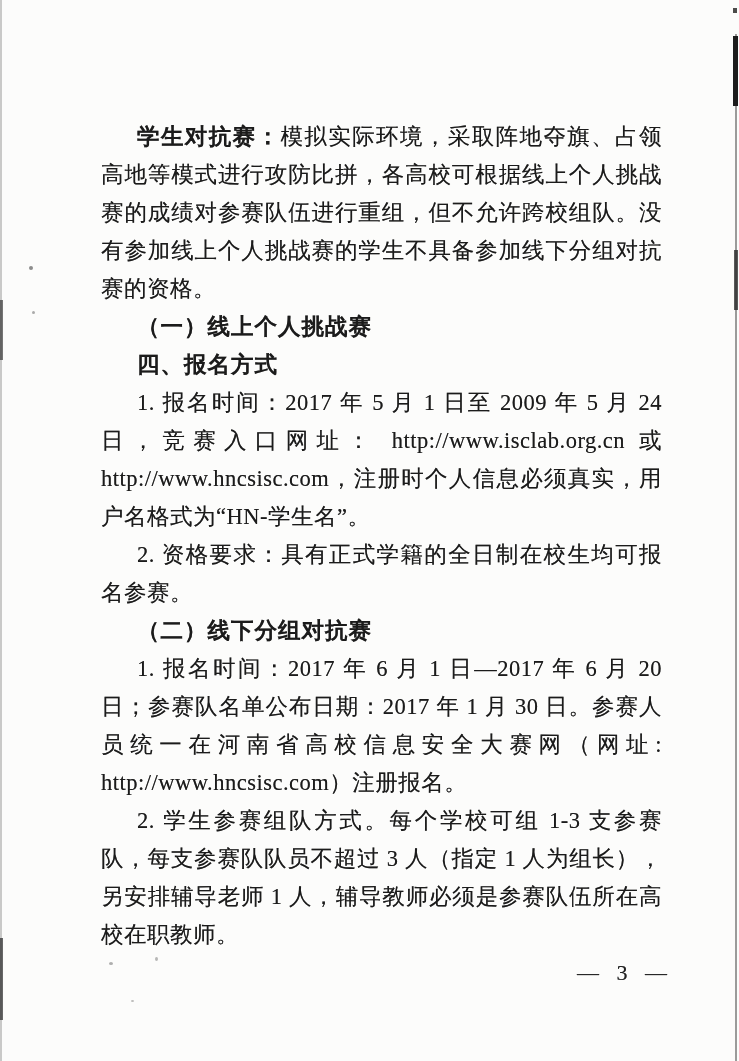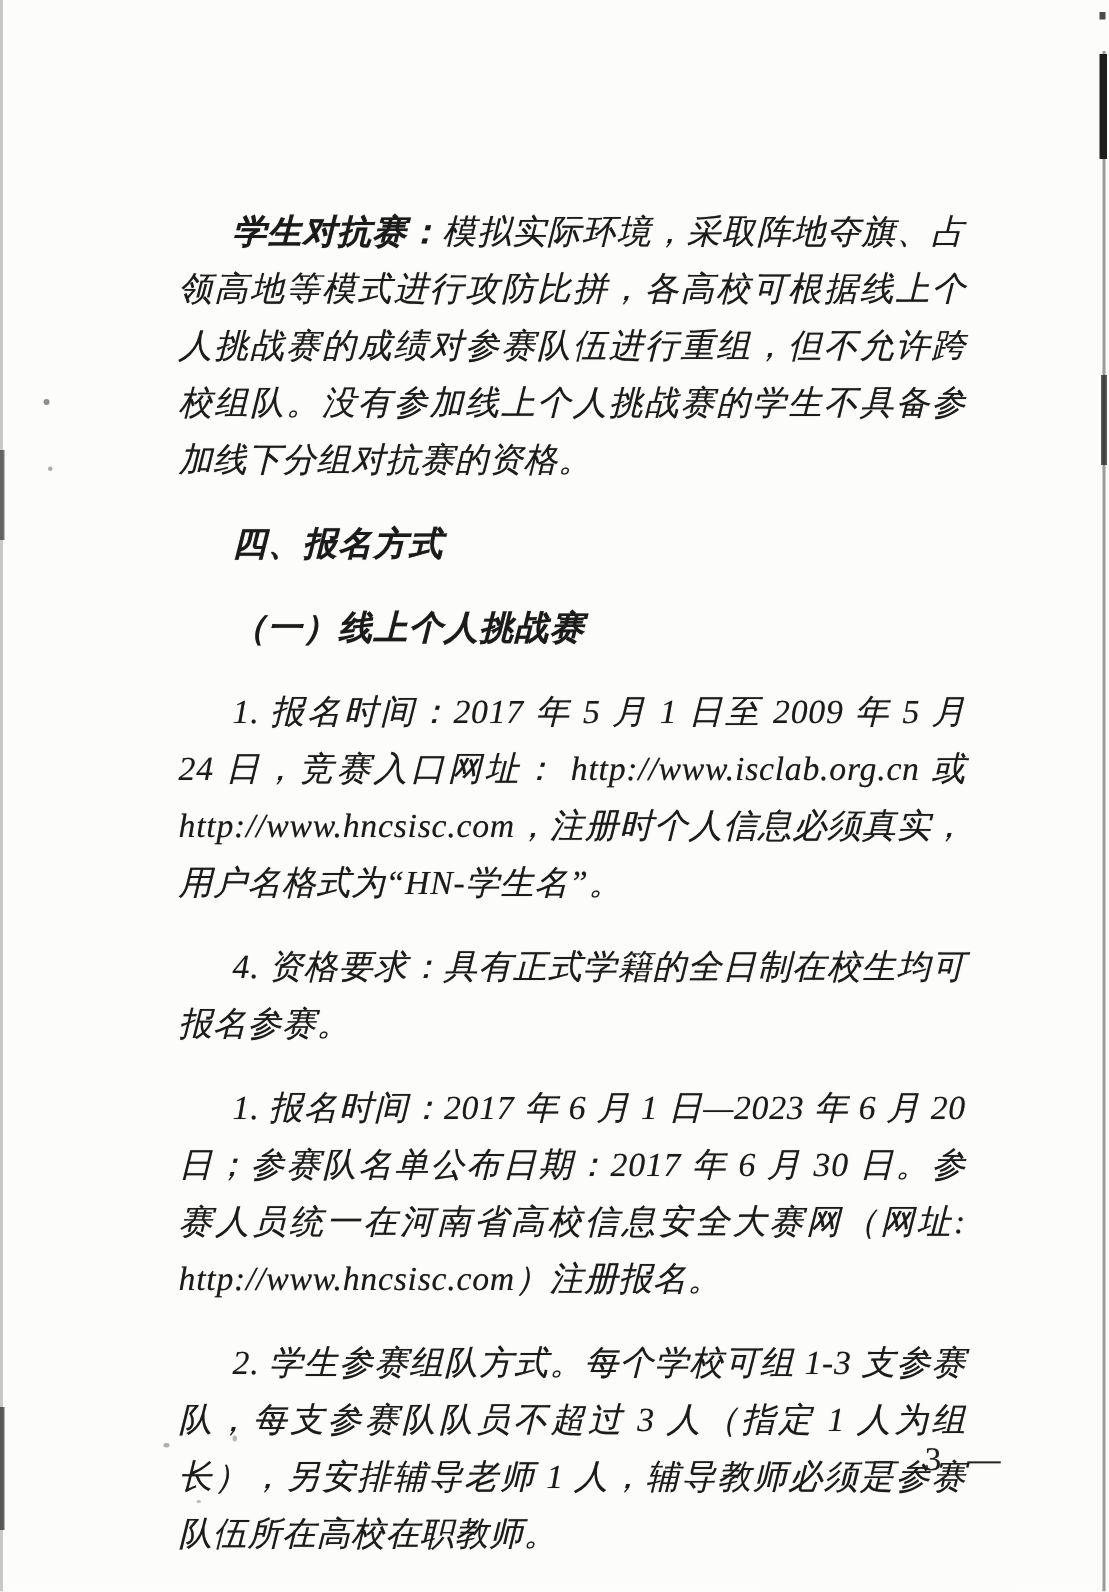--- a/index.html
+++ b/index.html
@@ -21,24 +21,23 @@
     left: 101px;
     top: 118px;
     width: 561px;
     font-size: 22.5px;
     line-height: 38px;
     color: #1b1b1b;
     text-align: justify;
     text-shadow: 0 0 0.5px rgba(20,20,20,0.55);
   }
   .para {
-    margin: 18px;
+    margin: 0;
     text-indent: 36px;
     letter-spacing: 0.5px;
-    font-style: italic;
   }
   .para.heading,
   .para.subheading {
     font-weight: bold;
     text-align: left;
     letter-spacing: 1px;
   }
   .lead {
     font-weight: bold;
   }
@@ -64,25 +63,26 @@
   .speck-2 { left: 32px;  top: 311px;  width: 3px; height: 3px; background: rgba(70,70,70,0.45); border-radius: 50%; }
   .speck-3 { left: 109px; top: 962px;  width: 4px; height: 3px; background: rgba(80,80,80,0.45); border-radius: 50%; }
   .speck-4 { left: 155px; top: 957px;  width: 3px; height: 4px; background: rgba(80,80,80,0.40); border-radius: 50%; }
   .speck-5 { left: 131px; top: 1000px; width: 3px; height: 2px; background: rgba(90,90,90,0.40); border-radius: 50%; }
 </style>
 </head>
 <body>
 
 <div class="doc-body">
     <p class="para body"><span class="lead">学生对抗赛：</span>模拟实际环境，采取阵地夺旗、占领高地等模式进行攻防比拼，各高校可根据线上个人挑战赛的成绩对参赛队伍进行重组，但不允许跨校组队。没有参加线上个人挑战赛的学生不具备参加线下分组对抗赛的资格。</p>
+    <p class="para subheading">（一）线上个人挑战赛</p>
     <p class="para heading">四、报名方式</p>
-    <p class="para subheading">（一）线上个人挑战赛</p>
     <p class="para body">1. 报名时间：2017 年 5 月 1 日至 2009 年 5 月 24 日，竞赛入口网址： http://www.isclab.org.cn 或 http://www.hncsisc.com，注册时个人信息必须真实，用户名格式为“HN-学生名”。</p>
-    <p class="para body">4. 资格要求：具有正式学籍的全日制在校生均可报名参赛。</p>
-    <p class="para body">1. 报名时间：2017 年 6 月 1 日—2023 年 6 月 20 日；参赛队名单公布日期：2017 年 6 月 30 日。参赛人员统一在河南省高校信息安全大赛网（网址: http://www.hncsisc.com）注册报名。</p>
+    <p class="para body">2. 资格要求：具有正式学籍的全日制在校生均可报名参赛。</p>
+    <p class="para subheading">（二）线下分组对抗赛</p>
+    <p class="para body">1. 报名时间：2017 年 6 月 1 日—2017 年 6 月 20 日；参赛队名单公布日期：2017 年 1 月 30 日。参赛人员统一在河南省高校信息安全大赛网（网址: http://www.hncsisc.com）注册报名。</p>
     <p class="para body">2. 学生参赛组队方式。每个学校可组 1-3 支参赛队，每支参赛队队员不超过 3 人（指定 1 人为组长），另安排辅导老师 1 人，辅导教师必须是参赛队伍所在高校在职教师。</p>
   </div>
 
 <div class="pagenum">— 3 —</div>
 
 <div class="artifact edge-left"></div>
 <div class="artifact edge-left-d1"></div>
 <div class="artifact edge-left-d2"></div>
 <div class="artifact edge-right"></div>
 <div class="artifact edge-right-d1"></div>

